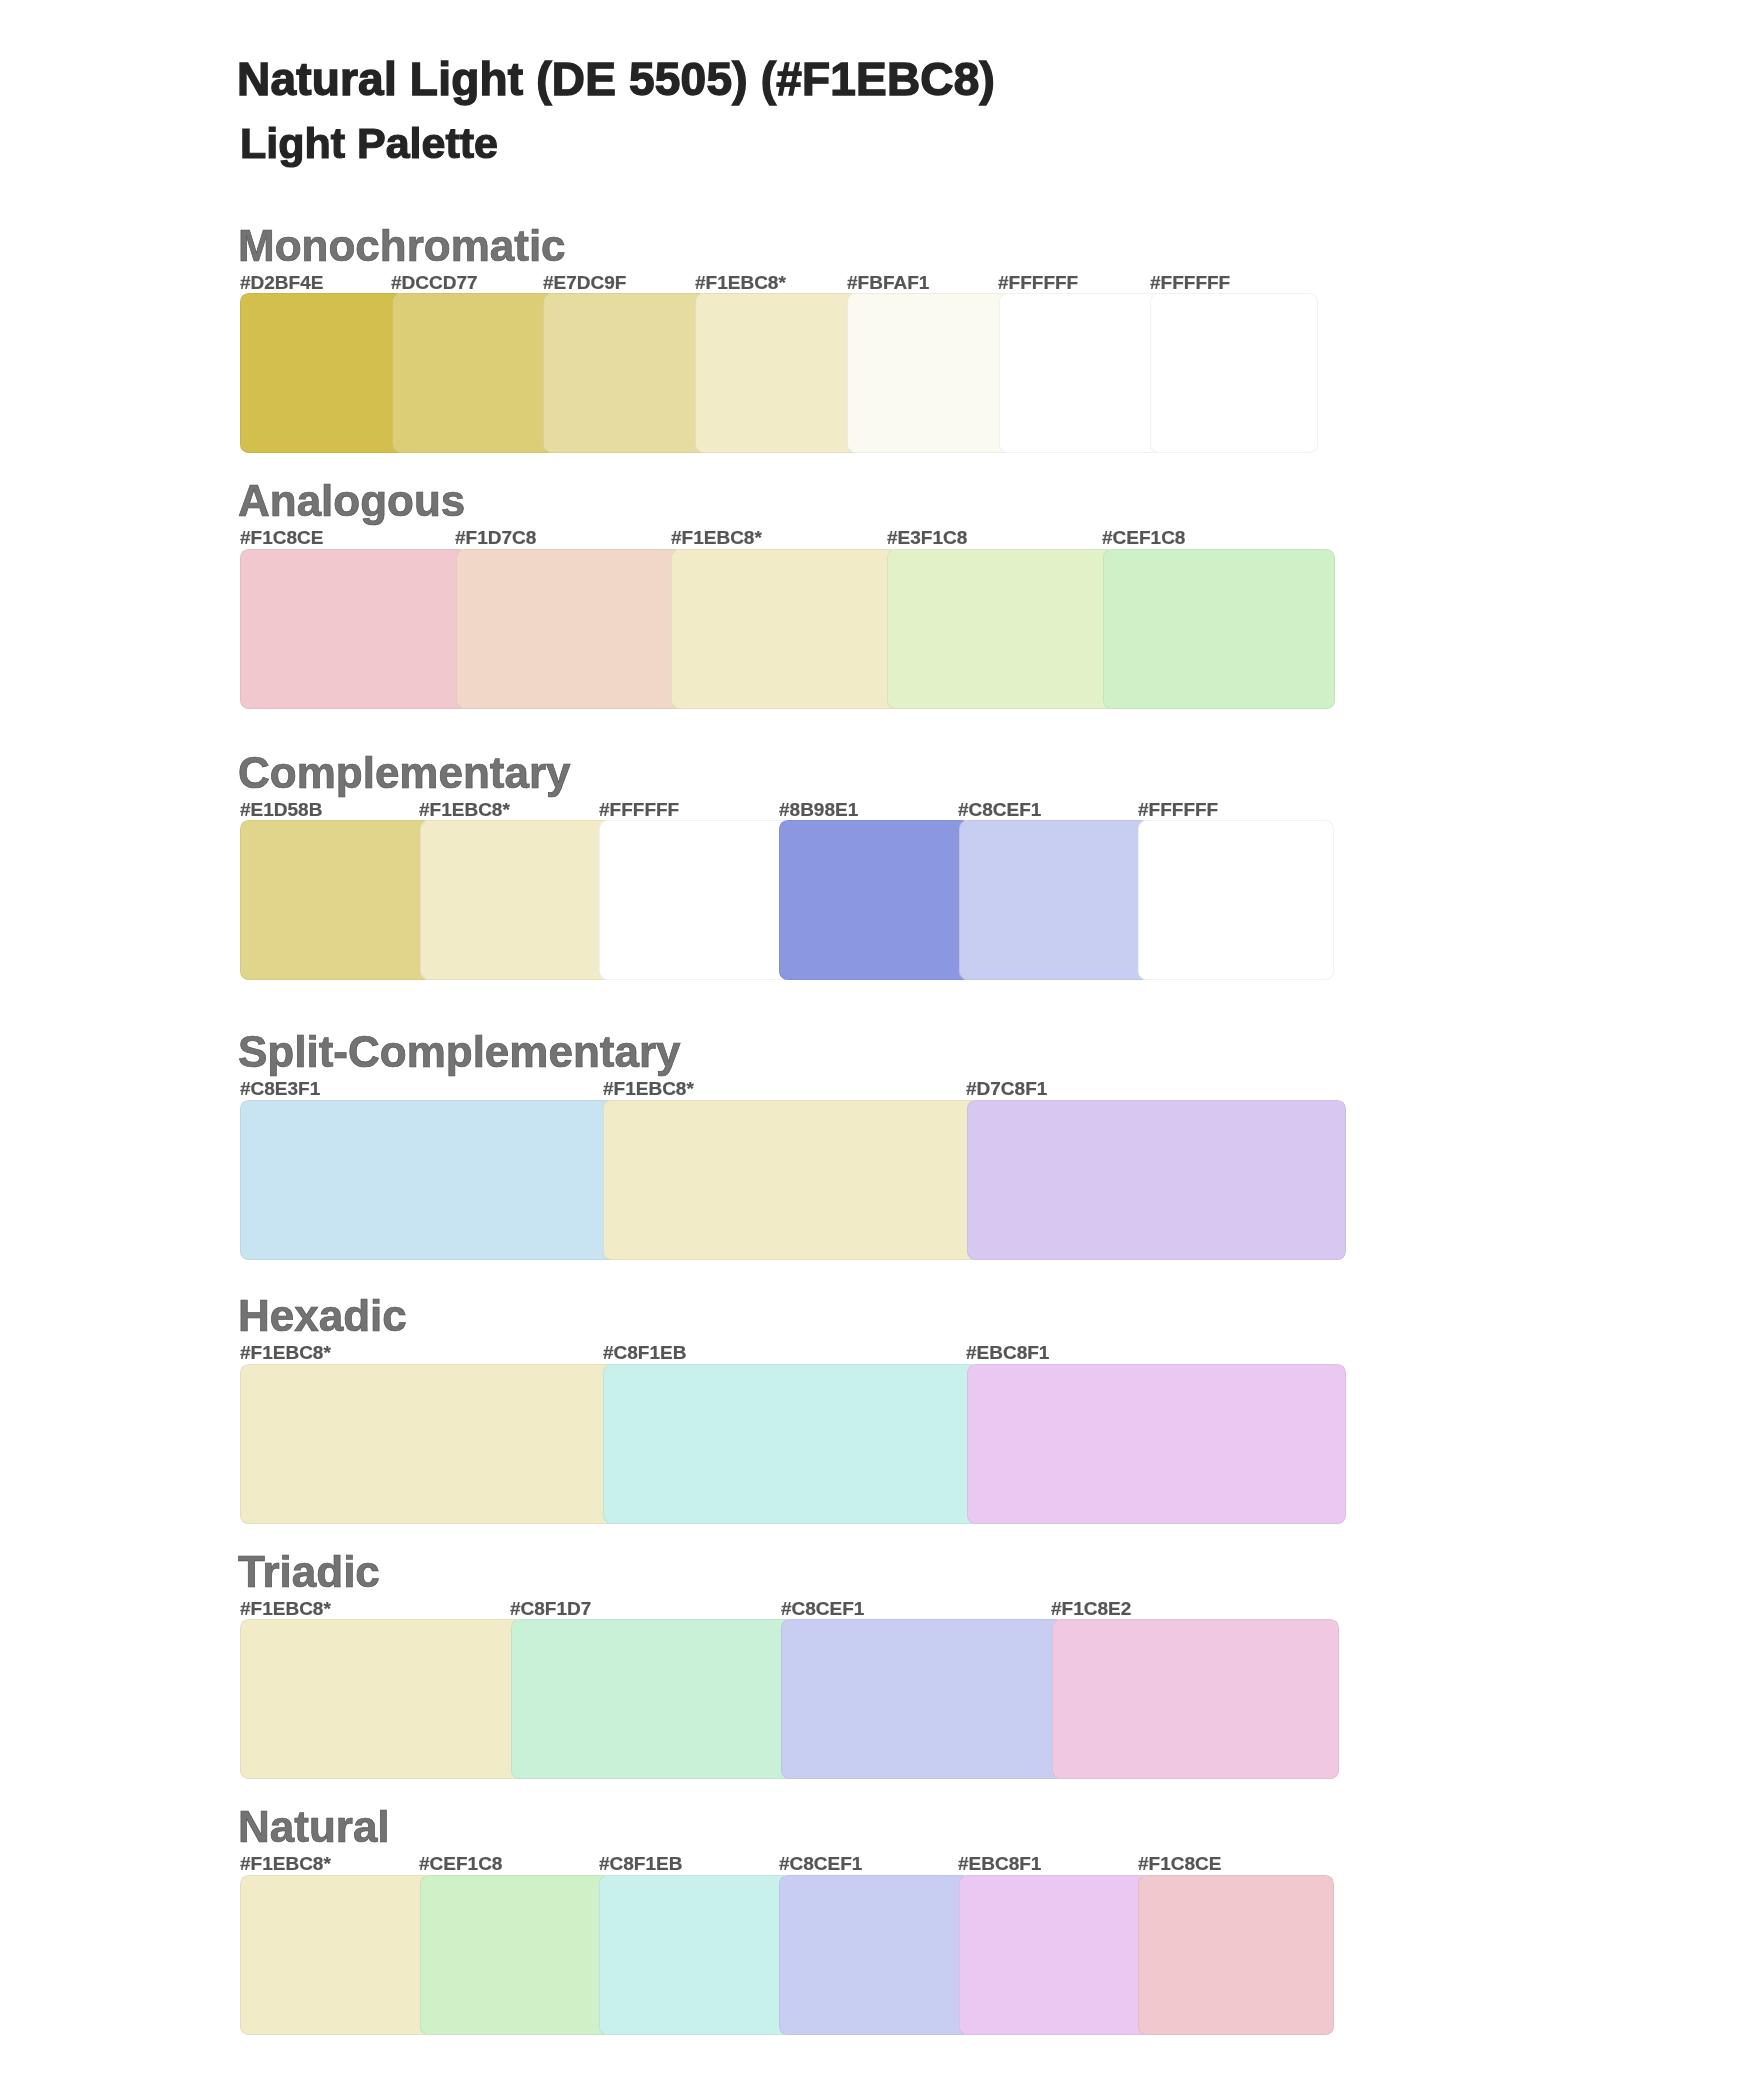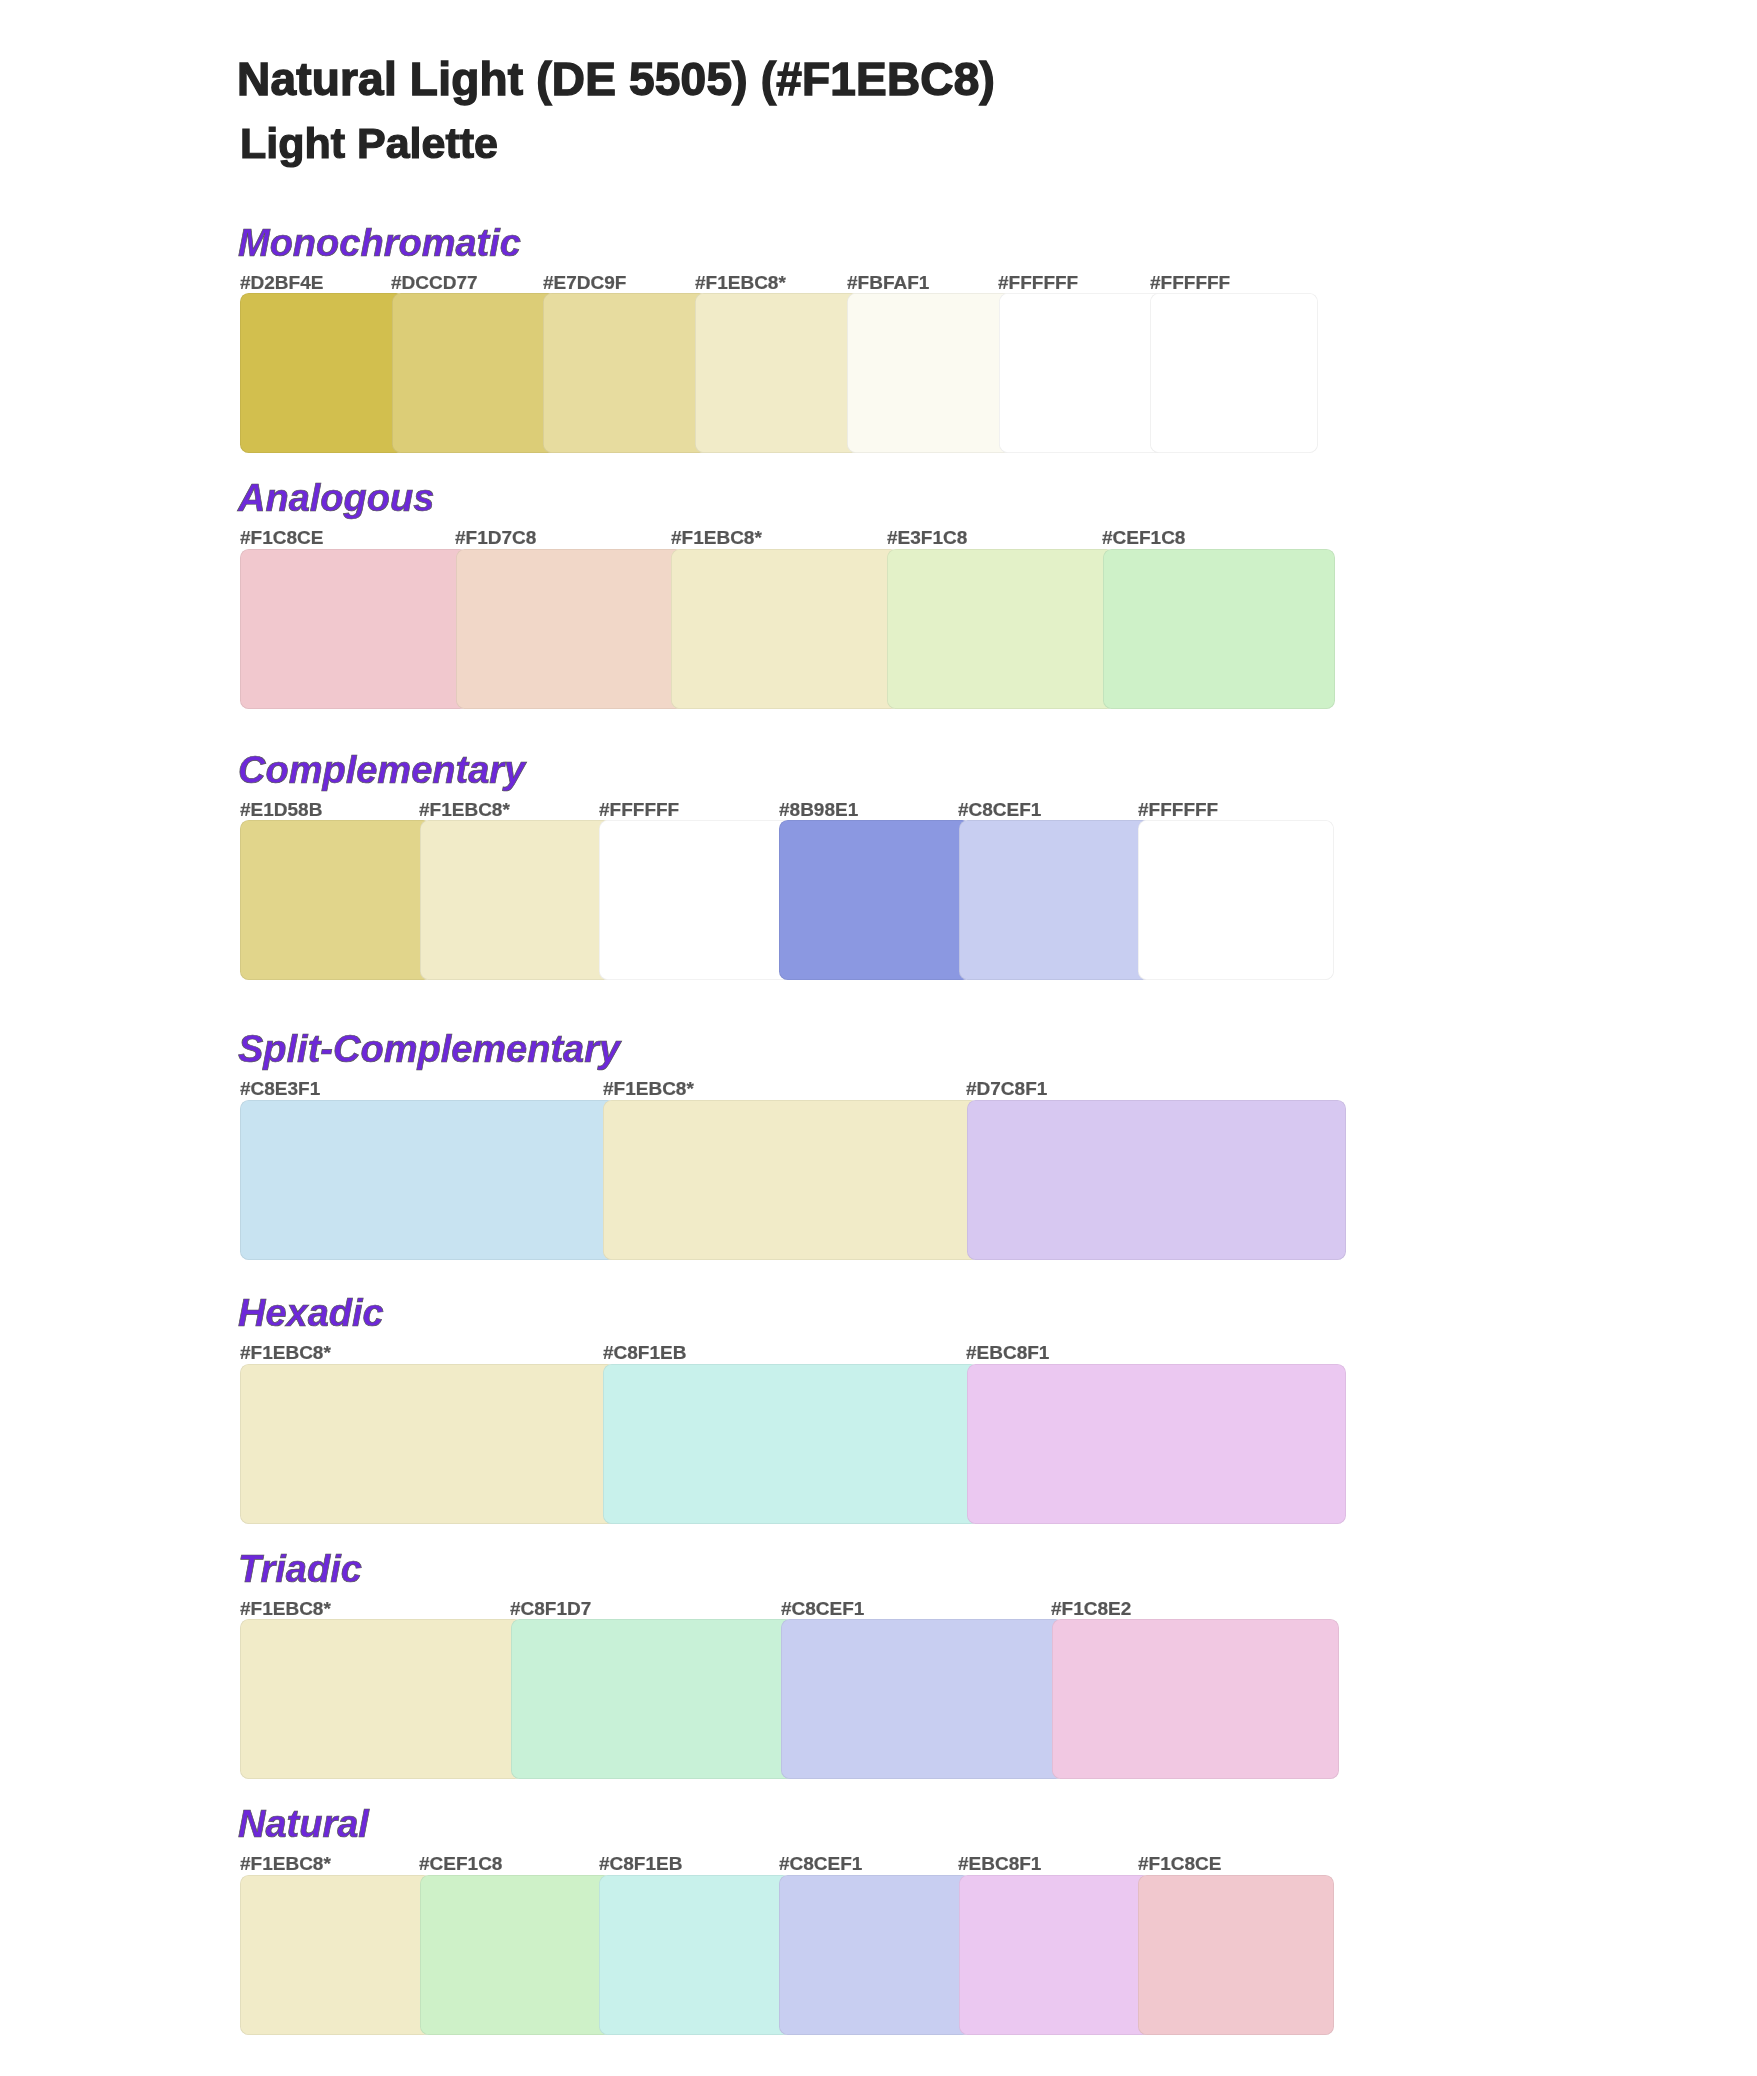--- a/index.html
+++ b/index.html
@@ -19,23 +19,23 @@
   .title-line{
     position:absolute;
     font-weight:bold;color:#242424;
     line-height:1;white-space:nowrap;
   }
   #title1{font-size:46px;left:237px;letter-spacing:0.2px;-webkit-text-stroke:1.4px #242424;}
   #title2{font-size:43px;left:240px;-webkit-text-stroke:1.2px #242424;}
 
   .sec-title{
     position:absolute;left:238px;
-    font-size:38px;font-weight:bold;color:#6d28d9;
+    font-size:44px;font-weight:bold;color:#737373;
     -webkit-text-stroke:0.7px #565656;
-    line-height:1;white-space:nowrap;font-style:italic;
+    line-height:1;white-space:nowrap;
   }
 
   .swatchlabel{
     position:absolute;
     font-size:19px;font-weight:bold;color:#555555;
     -webkit-text-stroke:0.2px #555555;
     line-height:1;white-space:nowrap;
   }
 
   .row{position:absolute;height:160px;}

